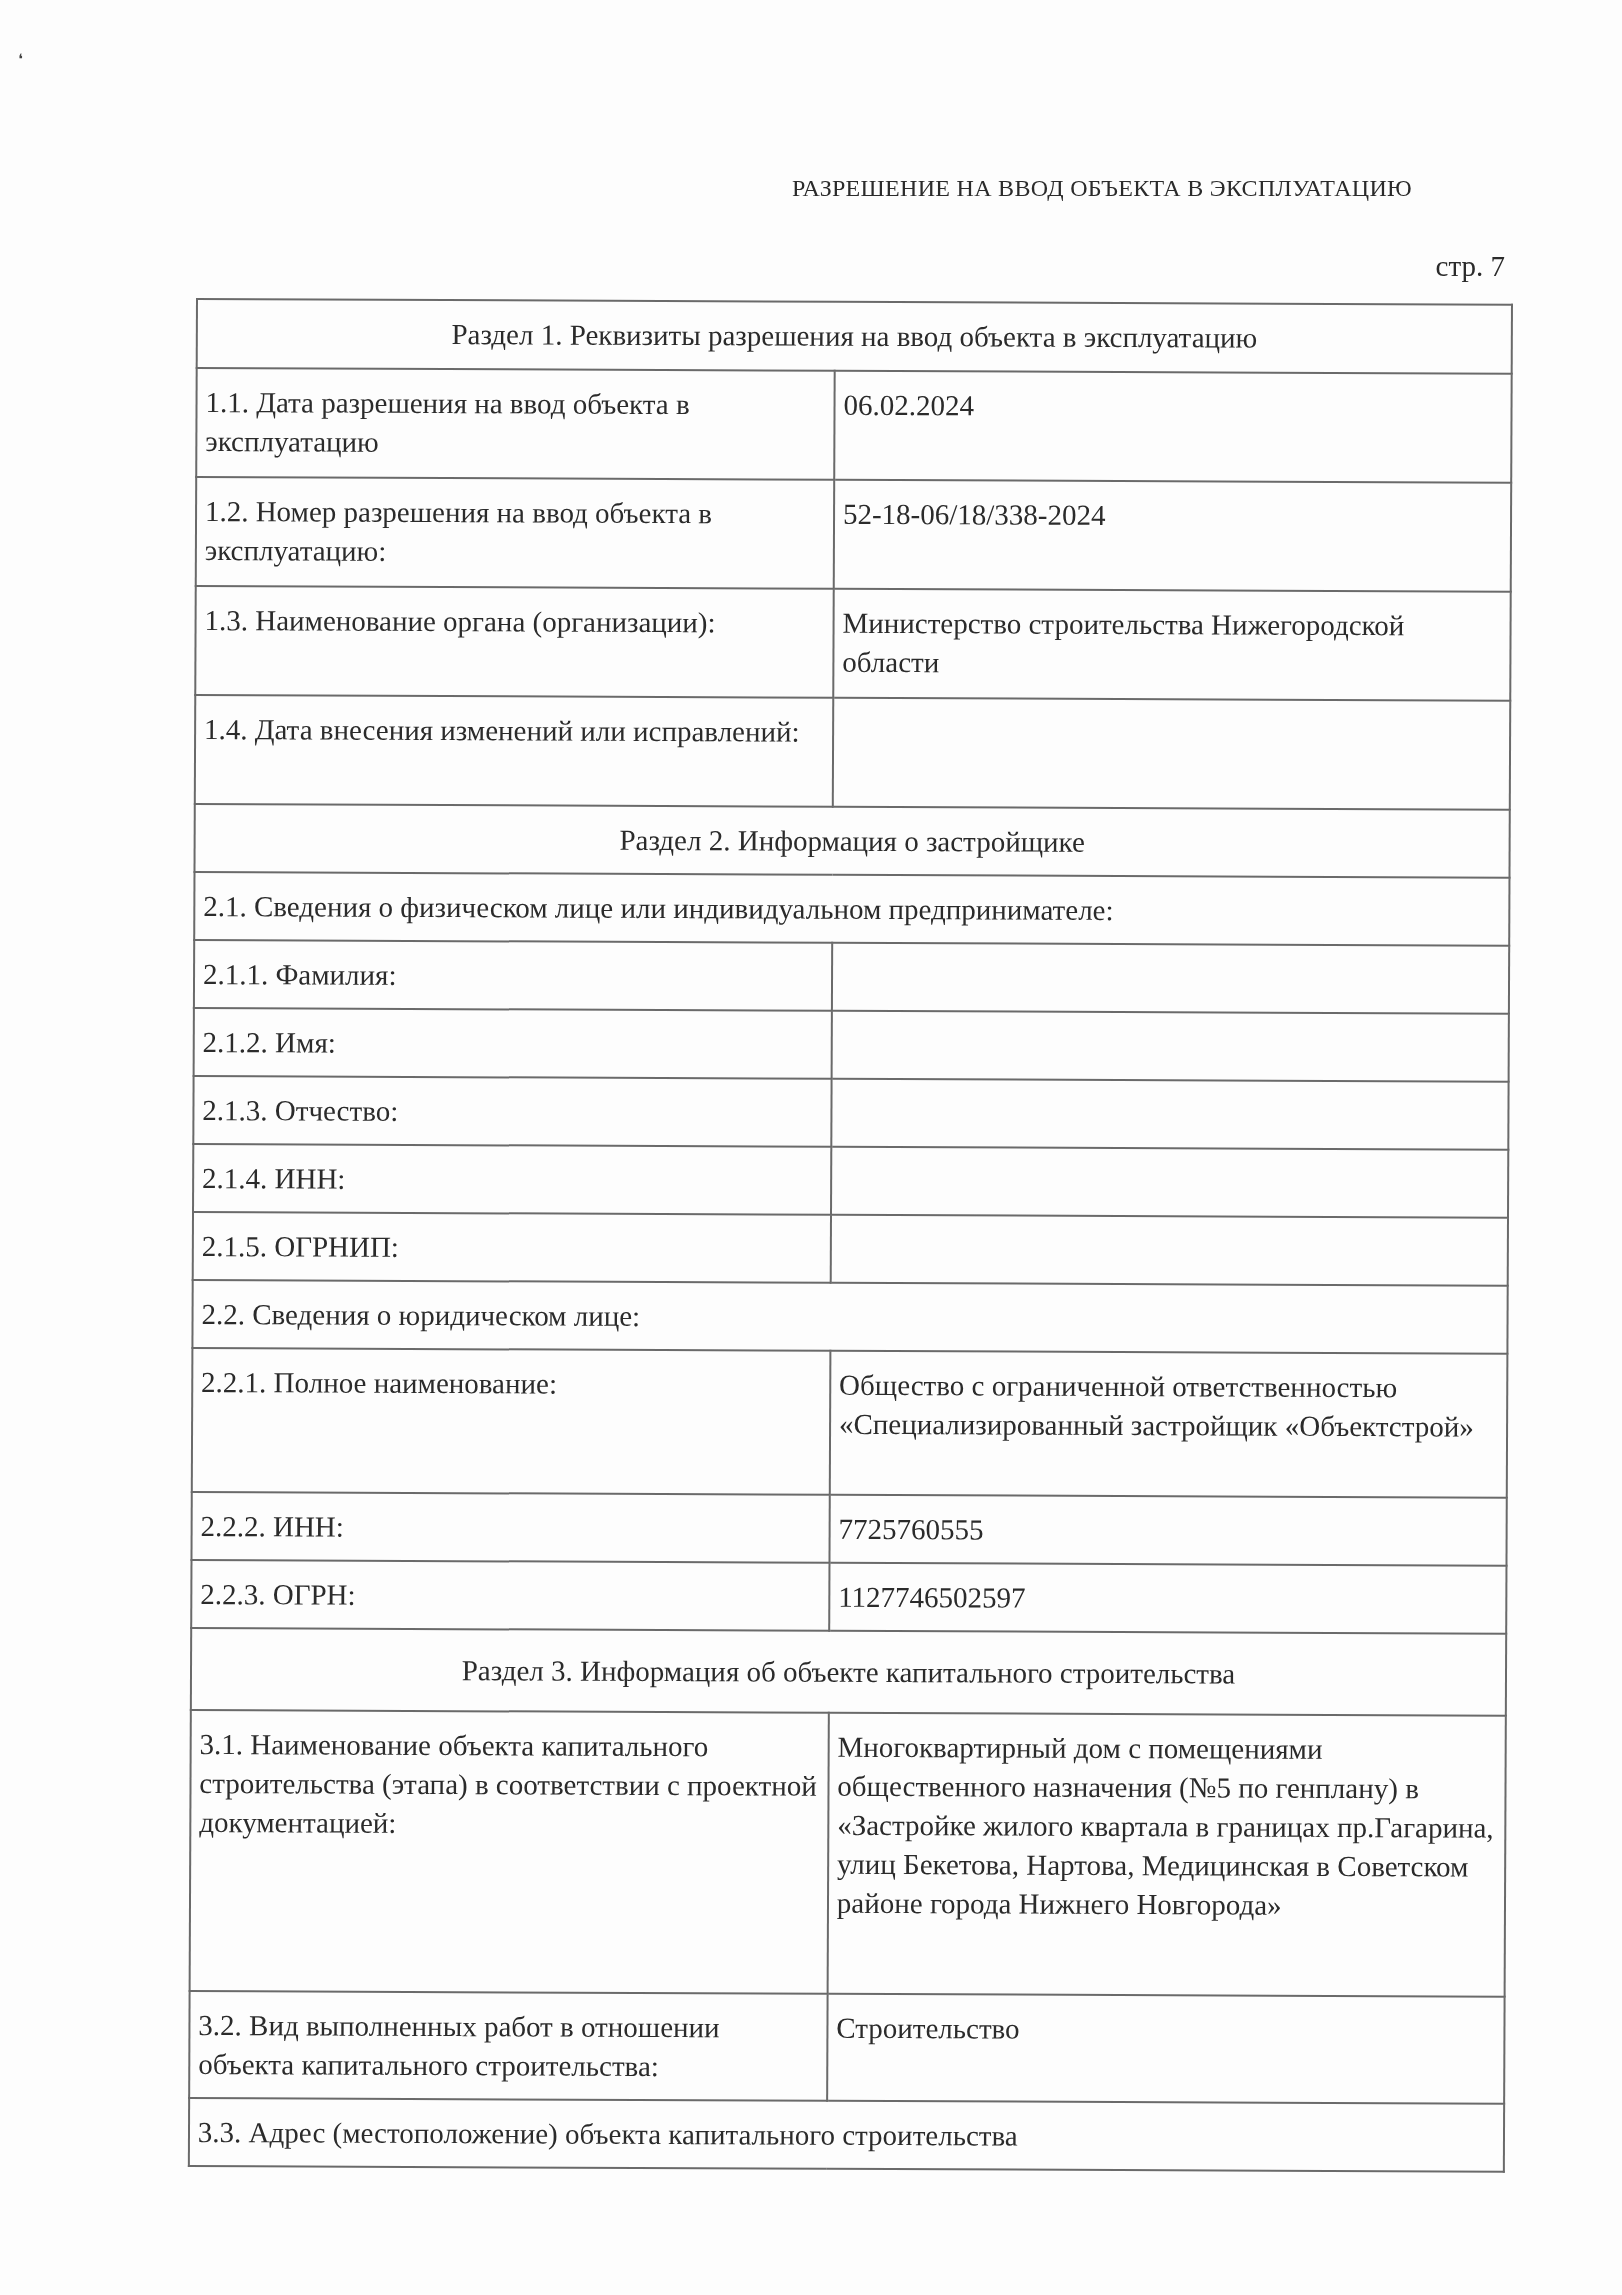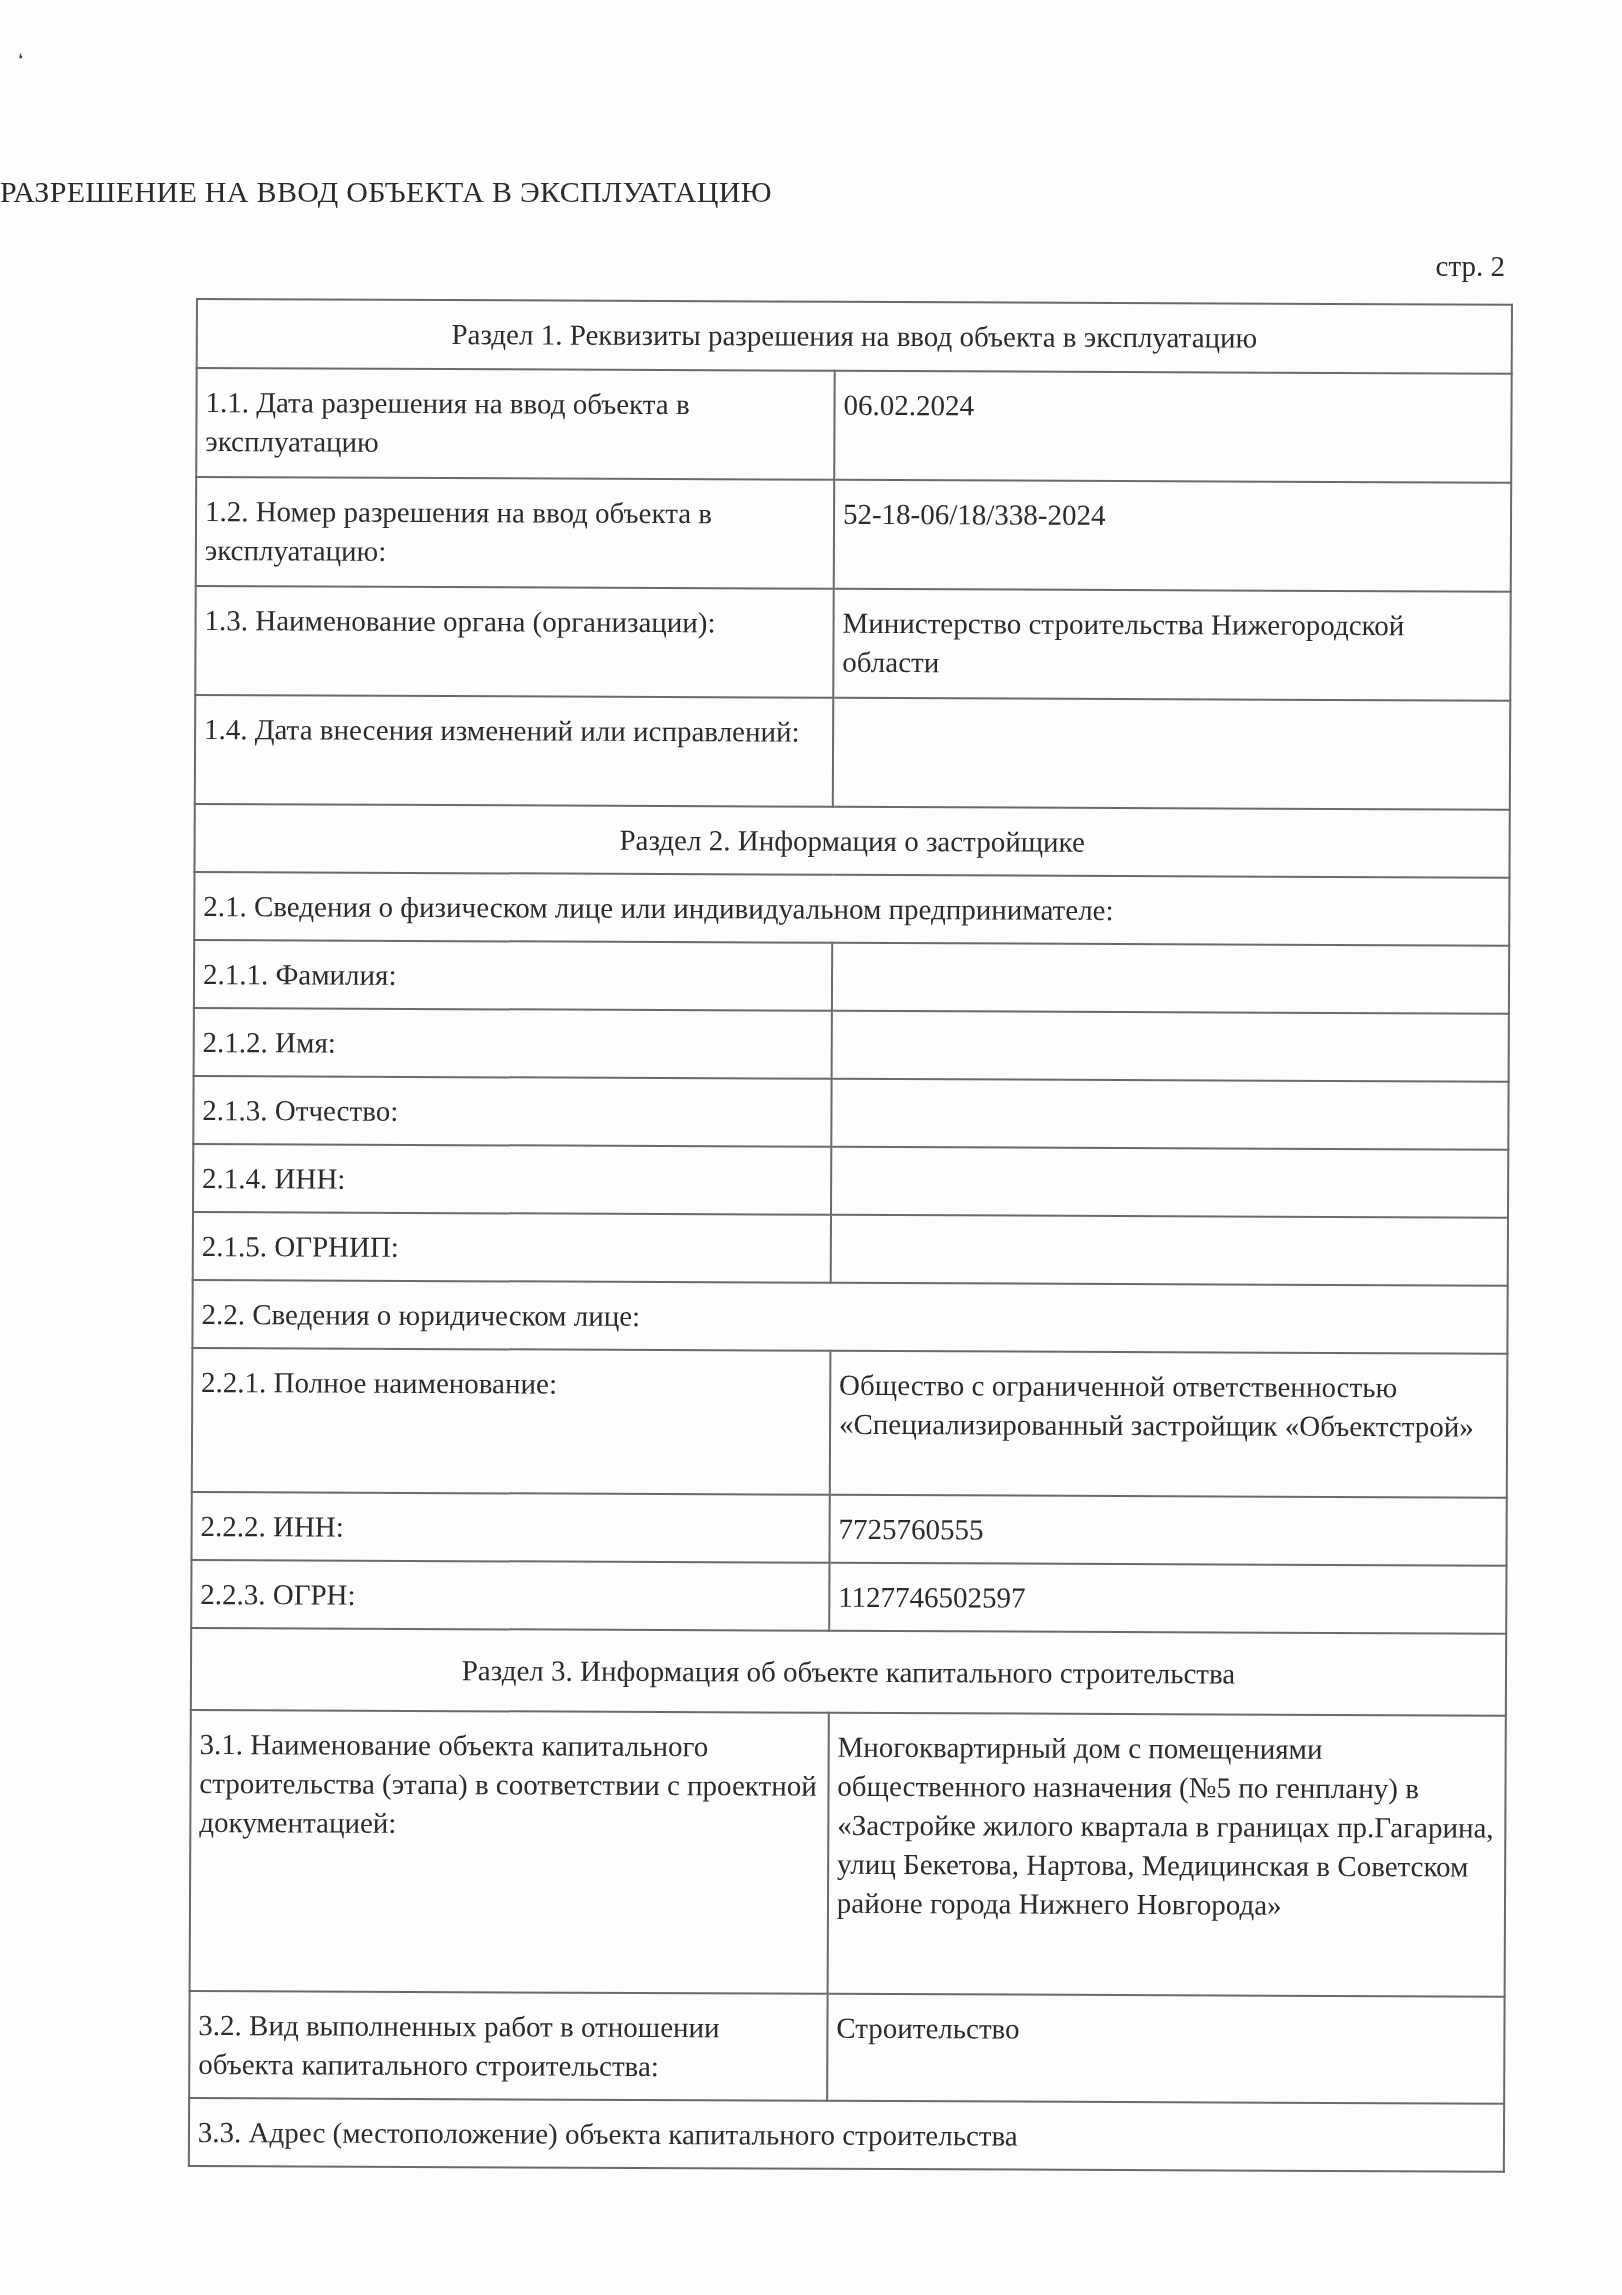--- a/index.html
+++ b/index.html
@@ -7,21 +7,21 @@
     width: 1623px; height: 2295px;
     background: #fdfdfd;
     position: relative;
     overflow: hidden;
     font-family: "Liberation Serif", "DejaVu Serif", serif;
     color: #2b2b2b;
   }
   .speck { position: absolute; color: #444; font-size: 14.4px; }
   .doc-title {
     position: absolute; left: 0; width: 1412px; top: 175px;
-    text-align: left; font-size: 30px; letter-spacing: 0.3px;
+    text-align: right; font-size: 24px; letter-spacing: 0.3px;
   }
   .page-num {
     position: absolute; right: 118px; top: 250px;
     font-size: 29px;
   }
   table.form {
     position: absolute; left: 196px; top: 298px;
     width: 1315px;
     border-collapse: collapse;
     table-layout: fixed;
@@ -55,21 +55,21 @@
   .h-31 { height: 281px; }
   .h-32 { height: 107px; }
   .h-33 { height: 68px; }
 </style>
 </head>
 <body>
 
 <span class="speck" style="left:18.3px;top:51px;">❛</span>
 
 <div class="doc-title">РАЗРЕШЕНИЕ НА ВВОД ОБЪЕКТА В ЭКСПЛУАТАЦИЮ</div>
-<div class="page-num">стр. 2</div>
+<div class="page-num">стр. 7</div>
 
 <table class="form">
   <colgroup>
       <col class="c1">
       <col class="c2">
     </colgroup>
   <tbody>
 
     <tr class="h-sec1">
       <td colspan="2" class="sec">Раздел 1. Реквизиты разрешения на ввод объекта в эксплуатацию</td>

